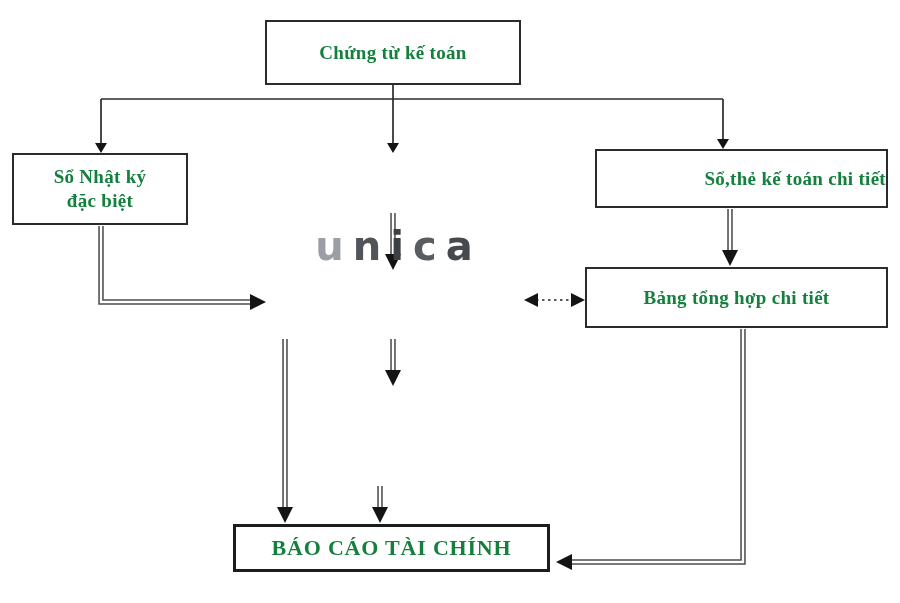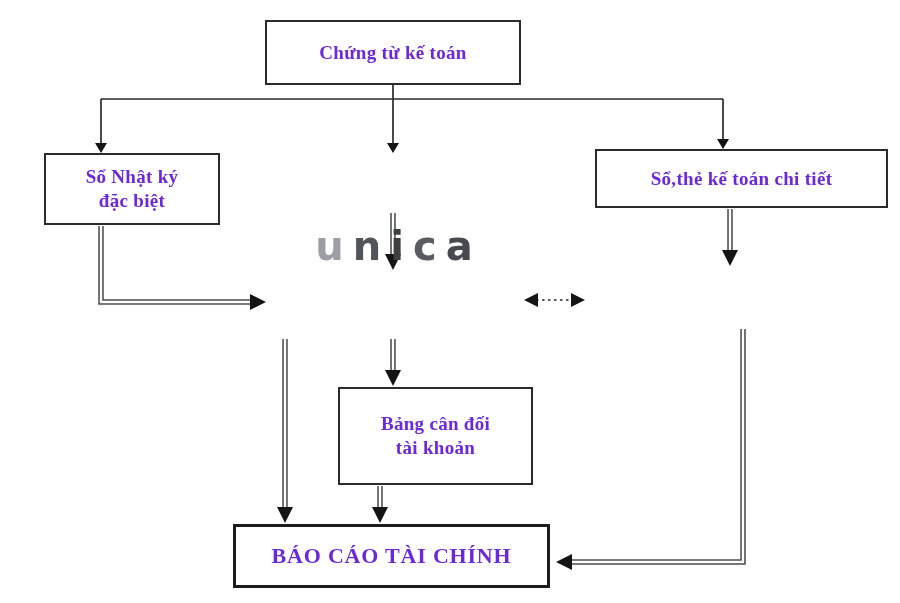--- a/index.html
+++ b/index.html
@@ -24,34 +24,34 @@
     border: 2px solid #2b2b2b;
     display: flex;
     align-items: center;
     justify-content: center;
     text-align: center;
     box-sizing: border-box;
   }
   .box .box-label {
     white-space: pre-line;
     font-weight: bold;
-    color: #6d28d9;
+    color: #15803d;
     line-height: 1.25;
     letter-spacing: 0.3px;
   }
   .box.thick { border-width: 3px; border-color: #1c1c1c; }
 
   #box-chung-tu        { left: 265px; top: 20px;  width: 256px; height: 65px; }
-  #box-nk-dac-biet     { left: 12px;  top: 153px; width: 176px; height: 72px; margin-left: 32px; }
+  #box-nk-dac-biet     { left: 12px;  top: 153px; width: 176px; height: 72px; }
   #box-nk-chung        { left: 232px; top: 153px; width: 318px; height: 59px; }
-  #box-so-the-ct       { left: 595px; top: 149px; width: 293px; height: 59px; }
+  #box-so-the-ct       { left: 595px; top: 149px; width: 293px; height: 59px; justify-content: flex-end; }
   #box-so-cai          { left: 268px; top: 272px; width: 254px; height: 66px; }
   #box-bang-tong-hop   { left: 585px; top: 267px; width: 303px; height: 61px; }
   #box-bang-can-doi    { left: 338px; top: 387px; width: 195px; height: 98px; }
-  #box-bao-cao         { left: 233px; top: 524px; width: 317px; height: 64px; }
+  #box-bao-cao         { left: 233px; top: 524px; width: 317px; height: 48px; }
 
   #box-chung-tu .box-label      { font-size: 19px; }
   #box-nk-dac-biet .box-label   { font-size: 19px; }
   #box-nk-chung .box-label      { font-size: 21px; letter-spacing: 0.6px; }
   #box-so-the-ct .box-label     { font-size: 19px; }
   #box-so-cai .box-label        { font-size: 20px; letter-spacing: 1px; }
   #box-bang-tong-hop .box-label { font-size: 19px; }
   #box-bang-can-doi .box-label  { font-size: 19px; }
   #box-bao-cao .box-label       { font-size: 22px; letter-spacing: 0.8px; }
 
@@ -135,25 +135,24 @@
     <span class="box-label">Sổ Nhật ký
 đặc biệt</span>
   </div>
 
 
   <div class="box" id="box-so-the-ct">
     <span class="box-label">Sổ,thẻ kế toán chi tiết</span>
   </div>
 
 
+  <div class="box" id="box-bang-tong-hop">
+    <span class="box-label">Bảng tổng hợp chi tiết</span>
+  </div>
 
-  <div class="box" id="box-bang-can-doi">
-    <span class="box-label">Bảng cân đối
-tài khoản</span>
-  </div>
 
   <div class="box thick" id="box-bao-cao">
     <span class="box-label">BÁO CÁO TÀI CHÍNH</span>
   </div>
 
   <div class="watermark">
     <span class="wm-0">u</span>
     <span class="wm-1">n</span>
     <span class="wm-2">i</span>
     <span class="wm-3">c</span>

